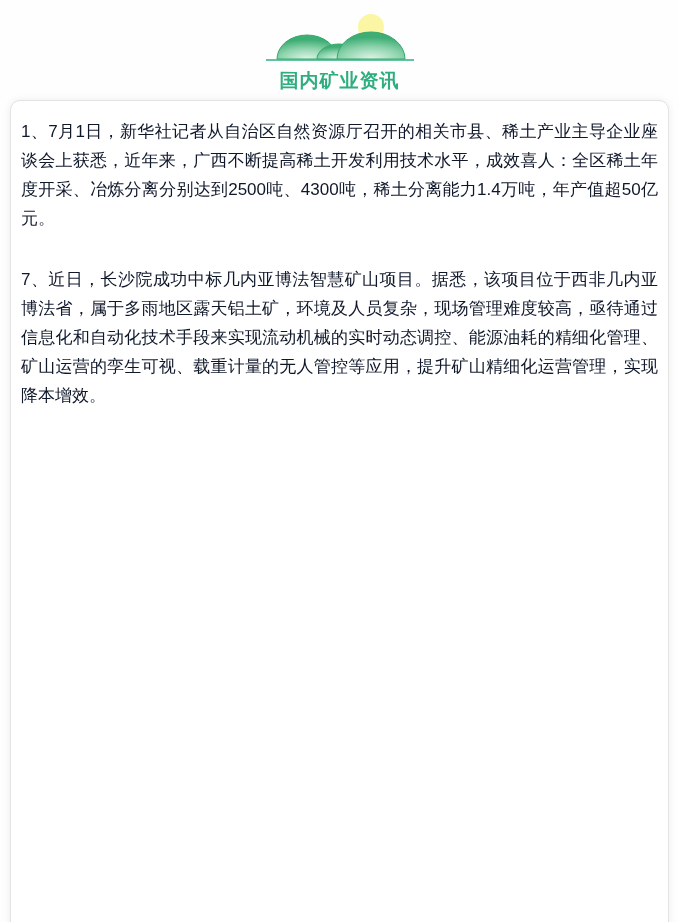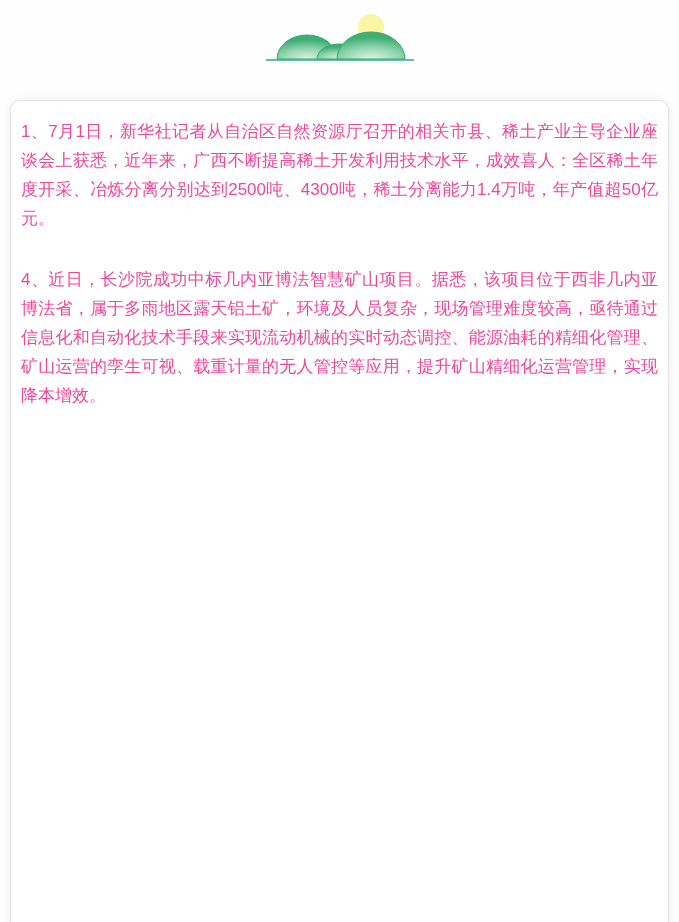--- a/index.html
+++ b/index.html
@@ -30,21 +30,21 @@
     background: #ffffff;
     border: 1px solid #e3e3e3;
     border-radius: 10px;
     box-shadow: 0 0 8px rgba(0,0,0,0.07);
     padding: 16px 10px 20px 10px;
     overflow: hidden;
   }
   .card p {
     font-size: 17px;
     line-height: 29px;
-    color: #ec4899;
+    color: #0f172a;
     text-align: justify;
     margin-bottom: 32px;
     word-break: break-all;
   }
   .card p:last-child { margin-bottom: 0; }
 </style>
 </head>
 <body>
 
 <div class="page">
@@ -57,20 +57,21 @@
           <stop offset="55%" stop-color="#8fd4ae"></stop>
           <stop offset="100%" stop-color="#3fae74"></stop>
         </radialGradient>
       </defs>
       <circle cx="107" cy="15" r="13" fill="#faf6a3"></circle>
       <path d="M13,47 A30,24 0 0 1 73,47 Z" fill="url(#hillGrad)" stroke="#35a86b" stroke-width="1"></path>
       <path d="M53,47 A22,15 0 0 1 97,47 Z" fill="url(#hillGrad)" stroke="#35a86b" stroke-width="1"></path>
       <path d="M73,47 A34,27 0 0 1 141,47 Z" fill="url(#hillGrad)" stroke="#35a86b" stroke-width="1"></path>
       <line x1="2" y1="48" x2="150" y2="48" stroke="#2fae82" stroke-width="1.6"></line>
     </svg>
+    <div class="page-title">国内矿业资讯</div>
   </div>
 
   <div class="card">
     <p>1、7月1日，新华社记者从自治区自然资源厅召开的相关市县、稀土产业主导企业座谈会上获悉，近年来，广西不断提高稀土开发利用技术水平，成效喜人：全区稀土年度开采、冶炼分离分别达到2500吨、4300吨，稀土分离能力1.4万吨，年产值超50亿元。</p>
-    <p>4、近日，长沙院成功中标几内亚博法智慧矿山项目。据悉，该项目位于西非几内亚博法省，属于多雨地区露天铝土矿，环境及人员复杂，现场管理难度较高，亟待通过信息化和自动化技术手段来实现流动机械的实时动态调控、能源油耗的精细化管理、矿山运营的孪生可视、载重计量的无人管控等应用，提升矿山精细化运营管理，实现降本增效。</p>
+    <p>7、近日，长沙院成功中标几内亚博法智慧矿山项目。据悉，该项目位于西非几内亚博法省，属于多雨地区露天铝土矿，环境及人员复杂，现场管理难度较高，亟待通过信息化和自动化技术手段来实现流动机械的实时动态调控、能源油耗的精细化管理、矿山运营的孪生可视、载重计量的无人管控等应用，提升矿山精细化运营管理，实现降本增效。</p>
   </div>
 
 </div>
 
 </body></html>

